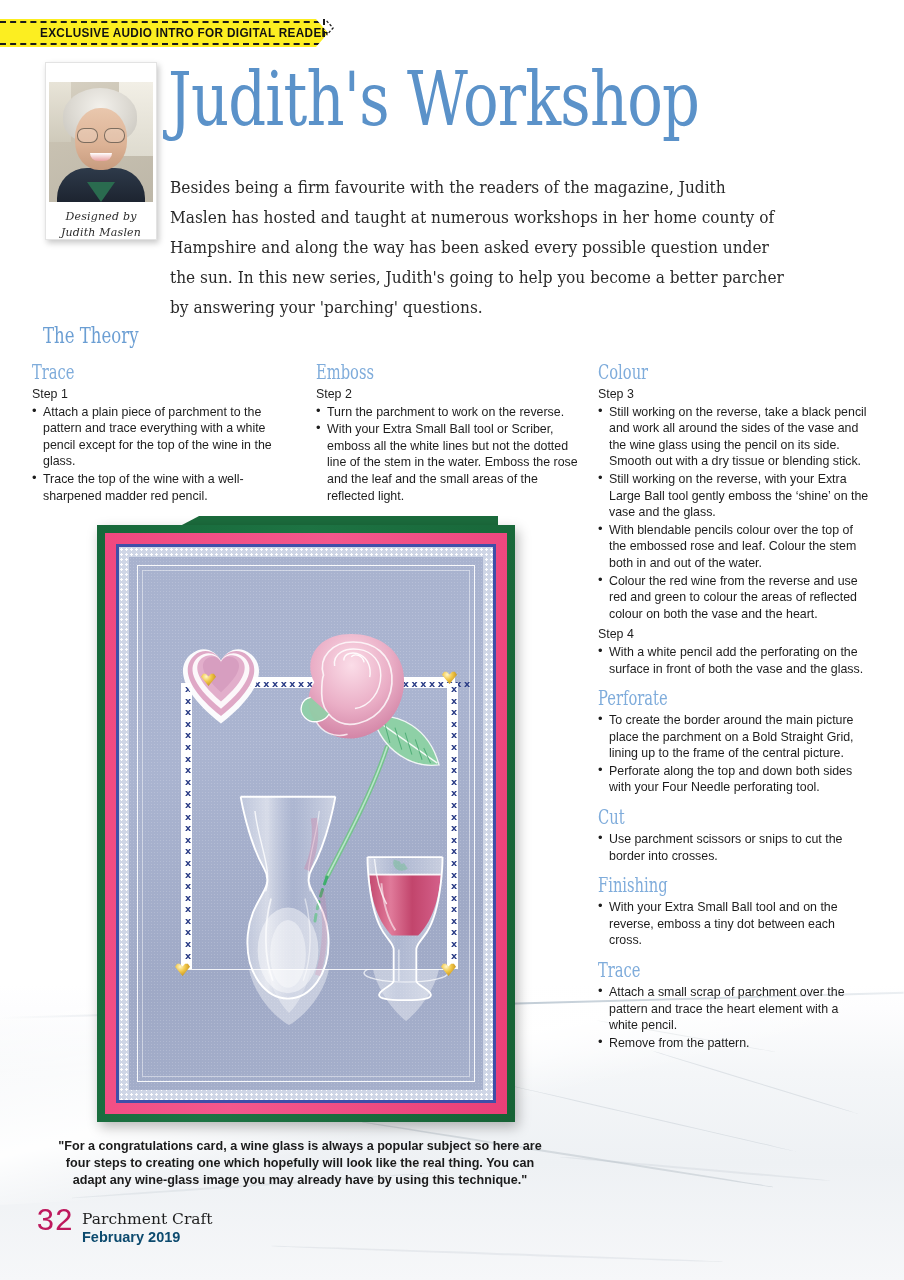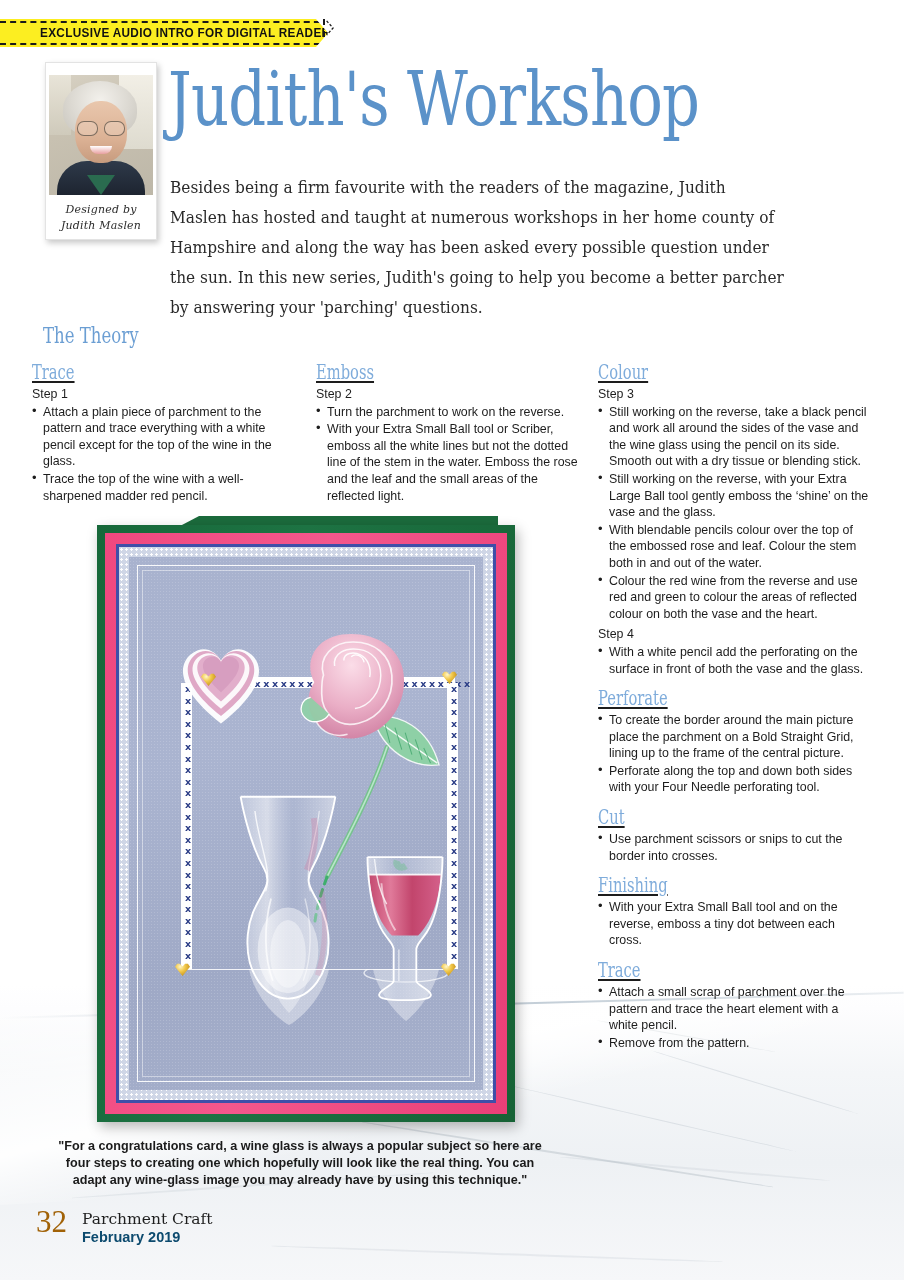--- a/index.html
+++ b/index.html
@@ -57,21 +57,21 @@
     border-left:2px dashed #1a1a1a;
     clip-path:polygon(0 0,100% 0,100% 100%,0 100%);
     transform:skewX(0deg);
   }
 
   
   .photo-card{
     position:absolute;left:45px;top:62px;width:112px;height:178px;
     background:#fff;border:1px solid #e3e3e3;
     box-shadow:2px 3px 6px rgba(0,0,0,.22);
-    box-sizing:border-box;padding:12px 3px 0 3px;
+    box-sizing:border-box;padding:19px 3px 0 3px;
   }
   .photo-img{
     width:104px;height:120px;position:relative;overflow:hidden;
     background:linear-gradient(160deg,#d8d2c4 0%, #c9c2b2 35%, #bdb7a8 100%);
   }
   .ph-window{position:absolute;right:0;top:0;width:34px;height:74px;background:linear-gradient(180deg,#f2efe6,#dedbcf);}
   .ph-window2{position:absolute;left:0;top:0;width:22px;height:60px;background:linear-gradient(180deg,#e8e4d8,#cfcabb);}
   .ph-hair{position:absolute;left:14px;top:6px;width:74px;height:56px;border-radius:50% 50% 42% 42%;
     background:radial-gradient(ellipse at 50% 35%,#f3f1ec 0%,#dcd9d2 55%,#c6c3bb 100%);}
   .ph-face{position:absolute;left:26px;top:26px;width:52px;height:62px;border-radius:48% 48% 46% 46%;
@@ -123,21 +123,21 @@
 
   
   .col{position:absolute;font-size:12.4px;line-height:16.6px;color:#1d1d1d;}
   .col1{left:32px;top:360px;width:268px;}
   .col2{left:316px;top:360px;width:268px;}
   .col3{left:598px;top:360px;width:272px;}
   .step{margin:1px 0 1px 0;font-size:12.4px;color:#1d1d1d;}
   ul.bl{list-style:none;margin:0 0 4px 0;padding:0;}
   ul.bl li{position:relative;padding-left:11px;margin:0 0 1px 0;}
   ul.bl li:before{content:"\2022";position:absolute;left:0;top:-1px;font-size:13px;color:#1d1d1d;}
-  .sec-head-wrap{margin:9px 0 2px 0;height:24px;text-decoration:underline;}
+  .sec-head-wrap{margin:9px 0 2px 0;height:24px;}
   .sec-head-wrap.first{margin-top:0;}
 
   
   .card-shot{position:absolute;left:88px;top:516px;width:450px;height:612px;}
   .card-green-back{
     position:absolute;left:92px;top:0px;width:318px;height:10px;background:#1b6b3c;
     clip-path:polygon(0 100%, 6% 0, 100% 0, 100% 100%);
   }
   .card-green{
     position:absolute;left:9px;top:9px;width:418px;height:597px;
@@ -208,21 +208,21 @@
 
   
   .quote{
     position:absolute;left:50px;top:1138px;width:500px;
     text-align:center;font-weight:bold;font-size:12.6px;line-height:17px;color:#1b1b1b;
     font-family:"Liberation Sans", sans-serif;
   }
   
   .folio{
     position:absolute;left:36px;top:1206px;
-    font-family:Liberation Serif, serif;font-size:31px;color:#a16207;line-height:31px;
+    font-family:Liberation Mono, monospace;font-size:31px;color:#be185d;line-height:31px;
   }
   .foot-txt{position:absolute;left:82px;top:1210px;}
   .foot-mag{font-family:"DejaVu Serif", serif;font-size:15.5px;color:#1f1f1f;line-height:18px;}
   .foot-date{font-family:"Liberation Sans", sans-serif;font-weight:bold;font-size:14.5px;color:#0c4a6e;line-height:19px;}
 </style>
 </head>
 <body>
 
 <div class="surface">
   <div class="surface-edge"></div>

